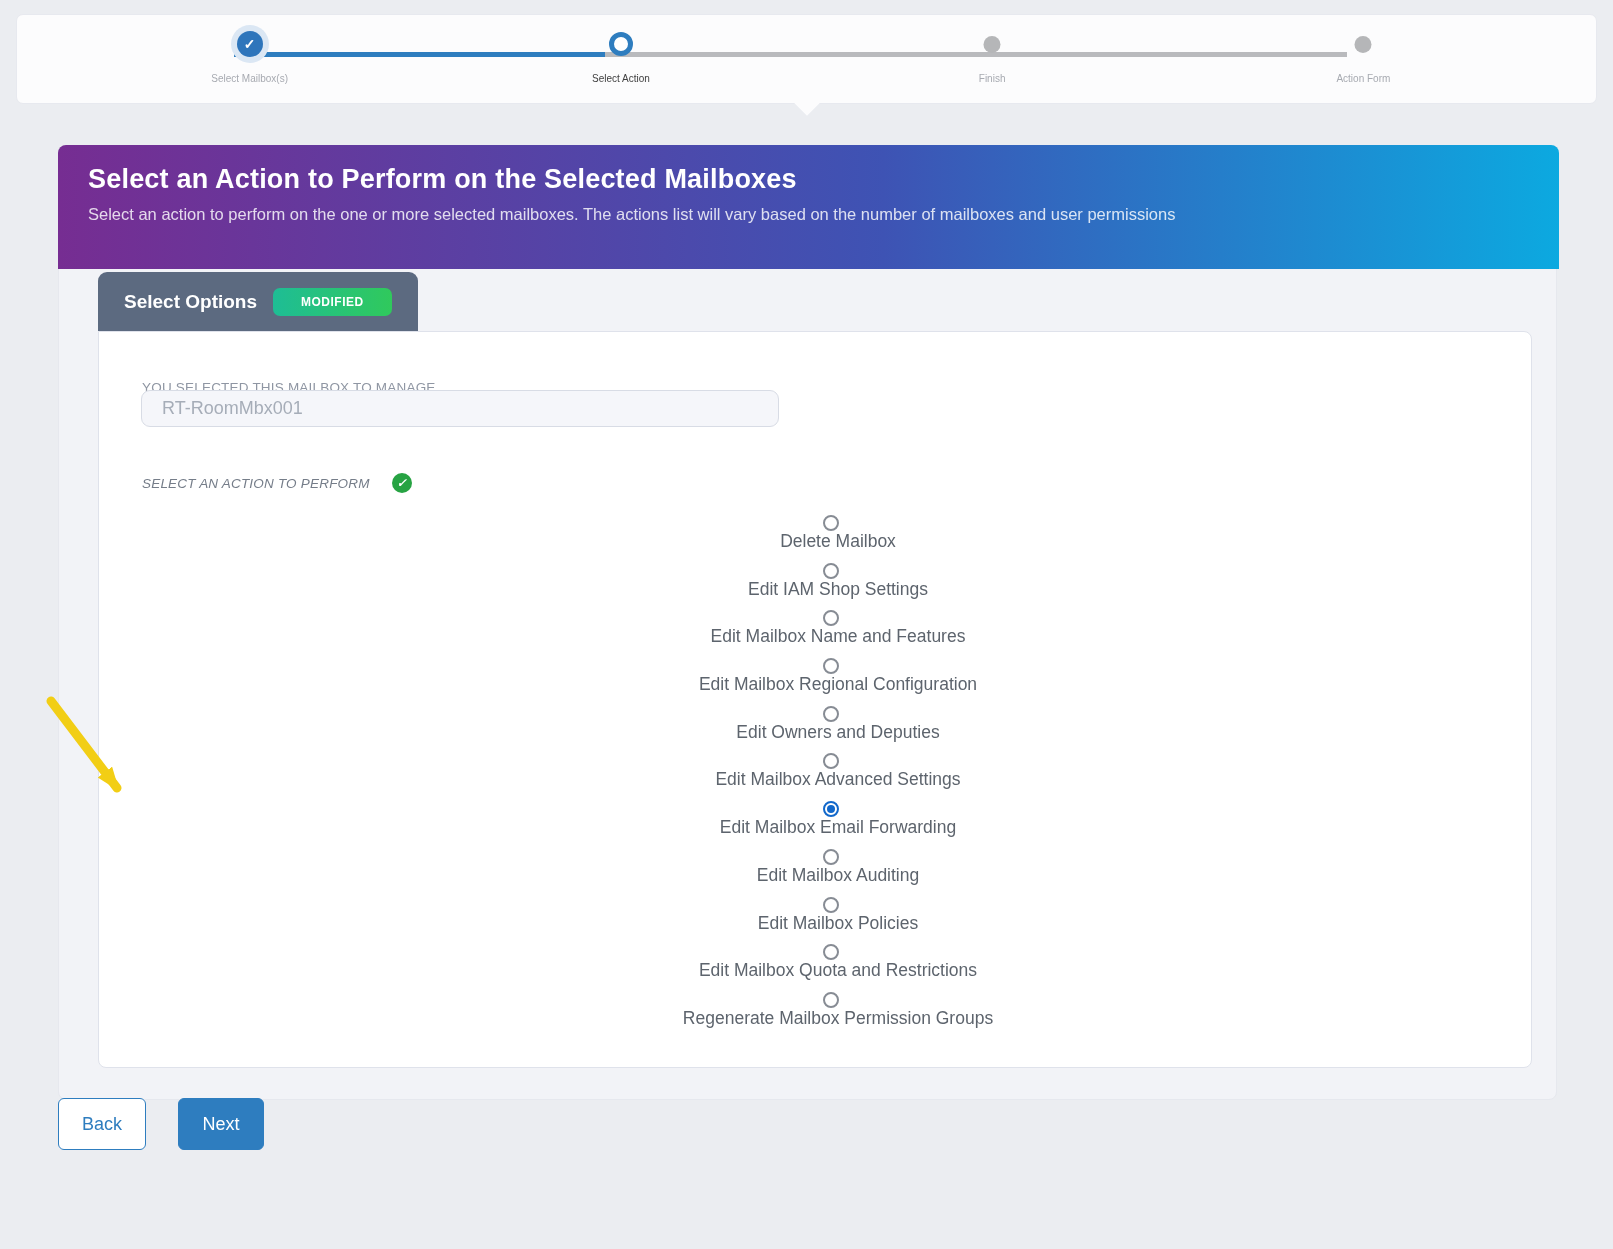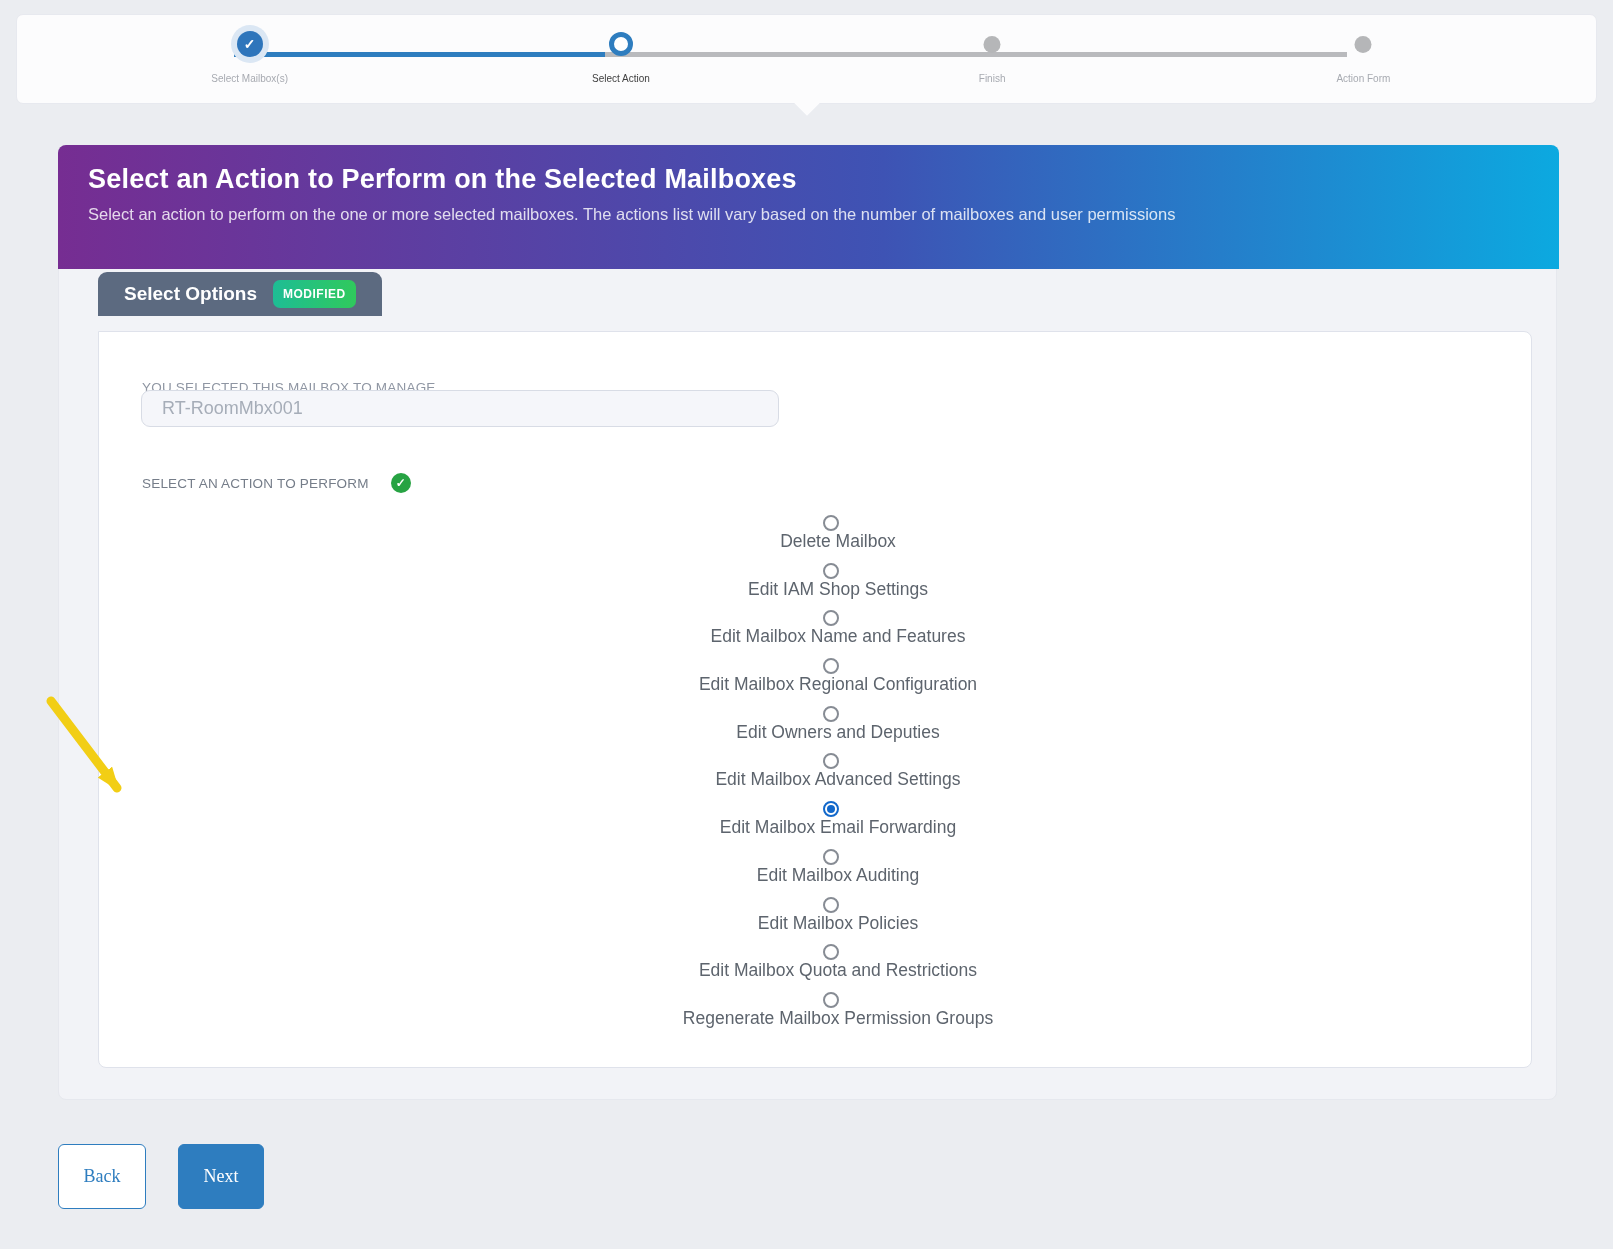--- a/index.html
+++ b/index.html
@@ -53,48 +53,48 @@
   .banner {
     position:absolute; left:-1px; top:-1px; width:1501px; height:124px;
     border-radius:8px 8px 0 0;
     background:linear-gradient(90deg, #762d92 0%, #3e53b4 55%, #0ca9e0 100%);
     padding:19px 30px 0 30px;
   }
   .banner-title { color:#ffffff; font-size:27px; font-weight:bold; letter-spacing:.2px; }
   .banner-subtitle { margin-top:10px; color:rgba(255,255,255,.82); font-size:16.5px; }
 
   .tab {
-    position:absolute; left:39px; top:126px; height:44px;
+    position:absolute; left:39px; top:126px; height:59px;
     background:#5c6a80; border-radius:9px 9px 0 0;
     display:flex; align-items:center; gap:16px; padding:0 26px;
   }
   .tab-label { color:#fff; font-size:19px; font-weight:bold; }
   .badge {
     background:linear-gradient(90deg, #1ebd95, #30c95c);
     color:#fff; font-size:12px; font-weight:bold; letter-spacing:.5px;
-    padding:7px 10px; border-radius:7px;
+    padding:7px 28px; border-radius:7px;
   }
 
   .panel {
     position:absolute; left:39px; top:185px; width:1434px; height:737px;
     background:#ffffff; border:1px solid #dfe2eb; border-radius:0 8px 8px 8px;
   }
   .form-label-1 {
     position:absolute; left:43px; top:36px;
     font-size:13.5px; color:#8f96a3; letter-spacing:.2px;margin-top:12px;
   }
   .mailbox-input {
     position:absolute; left:42px; top:58px; width:638px; height:37px;
     background:#f5f6fa; border:1px solid #d8dce5; border-radius:9px;
     padding:0 20px; font-family:"Liberation Sans", sans-serif;
     font-size:18px; color:#a6adb8;
   }
   .action-label-row {
     position:absolute; left:43px; top:140px; height:22px;
-    display:flex; align-items:center; gap:22px;
+    display:flex; align-items:center; gap:22px;font-style:italic;
   }
   .form-label-2 { font-size:13.5px; color:#757d89; letter-spacing:.2px; }
   .valid-check {
     width:20px; height:20px; border-radius:50%; background:#27a343;
     display:flex; align-items:center; justify-content:center;
     color:#fff; font-size:12px; font-weight:bold;
   }
   .options { position:absolute; left:0; top:183px; right:0; }
   .option-row {
     height:47.7px; display:flex; align-items:center; padding-left:31px; cursor:pointer;flex-direction:column;
@@ -107,22 +107,22 @@
   .radio.selected::after {
     content:""; position:absolute; inset:2px; background:#1268cb; border-radius:50%;
   }
   .option-label { margin-left:15px; font-size:17.5px; color:#5d646d; }
 
   
   .annotation-arrow { position:absolute; left:35px; top:685px; z-index:5; pointer-events:none; }
 
   
   .btn {
-    position:absolute; top:1144px; height:65px; border-radius:6px;
-    font-family:Liberation Serif, serif; font-size:18px; cursor:pointer;
+    position:absolute; top:1098px; height:52px; border-radius:6px;
+    font-family:Liberation Sans, sans-serif; font-size:18px; cursor:pointer;
     display:flex; align-items:center; justify-content:center;
   }
   .btn-back { left:58px; width:88px; background:#ffffff; border:1px solid #2e7dbf; color:#2e7dbf; }
   .btn-next { left:178px; width:86px; background:#2e7dbf; border:1px solid #2e7dbf; color:#ffffff; }
 </style>
 </head>
 <body>
 
 <div class="page">
 

